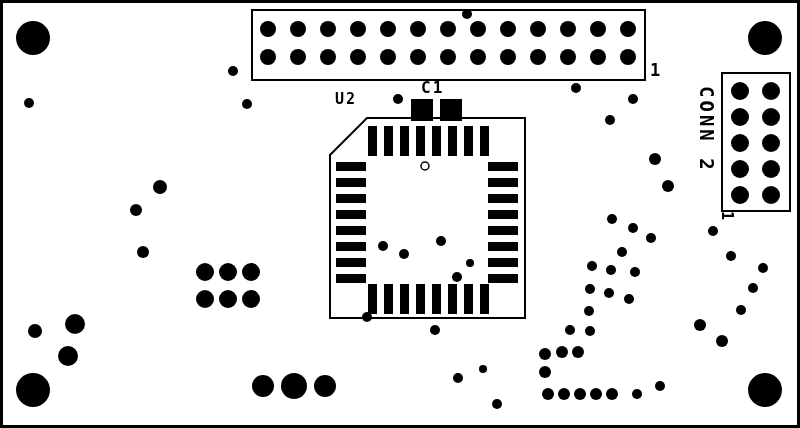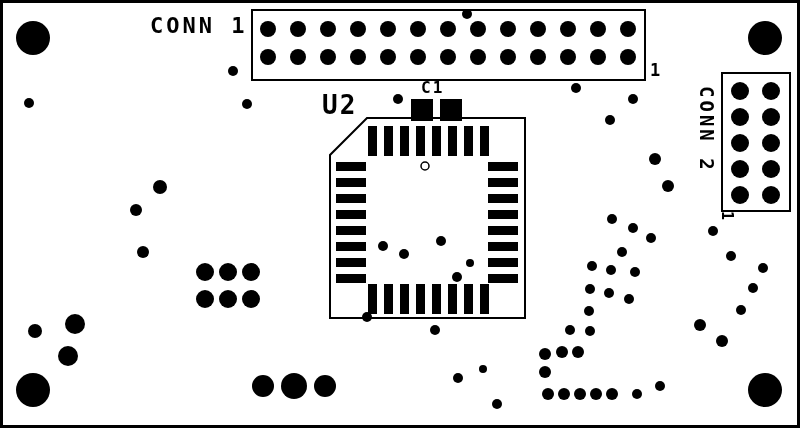--- a/index.html
+++ b/index.html
@@ -13,21 +13,21 @@
   .board svg{position:absolute;left:0;top:0;}
   .silk-label{
     position:absolute;
     color:#000;
     font-weight:bold;
     white-space:pre;
     user-select:none;
   }
   .lbl-conn1{left:150px;top:13px;font-size:22px;letter-spacing:3px;}
   .lbl-conn1-pin1{left:650px;top:60px;font-size:17px;}
-  .lbl-u2{left:322px;top:90px;font-size:26px;letter-spacing:2px;}
+  .lbl-u2{left:335px;top:90px;font-size:15px;letter-spacing:2px;}
   .lbl-c1{left:421px;top:78px;font-size:16px;letter-spacing:2px;}
   .lbl-conn2{
     left:696px;top:86px;font-size:19px;letter-spacing:3px;
     writing-mode:vertical-rl;text-orientation:mixed;
   }
   .lbl-conn2-pin1{
     left:718px;top:211px;font-size:15px;
     writing-mode:vertical-rl;text-orientation:mixed;
   }
 </style>
@@ -176,19 +176,18 @@
       <circle cx="713" cy="231" r="5" fill="#000000"></circle>
       <circle cx="548" cy="394" r="6" fill="#000000"></circle>
       <circle cx="564" cy="394" r="6" fill="#000000"></circle>
       <circle cx="580" cy="394" r="6" fill="#000000"></circle>
       <circle cx="596" cy="394" r="6" fill="#000000"></circle>
       <circle cx="612" cy="394" r="6" fill="#000000"></circle>
       <circle cx="637" cy="394" r="5" fill="#000000"></circle>
       <circle cx="660" cy="386" r="5" fill="#000000"></circle>
     </svg>
 
-  <span class="silk-label lbl-conn1">CONN 1</span>
   <span class="silk-label lbl-conn1-pin1">1</span>
   <span class="silk-label lbl-u2">U2</span>
   <span class="silk-label lbl-c1">C1</span>
   <span class="silk-label lbl-conn2">CONN 2</span>
   <span class="silk-label lbl-conn2-pin1">1</span>
 </div>
 
 </body></html>

